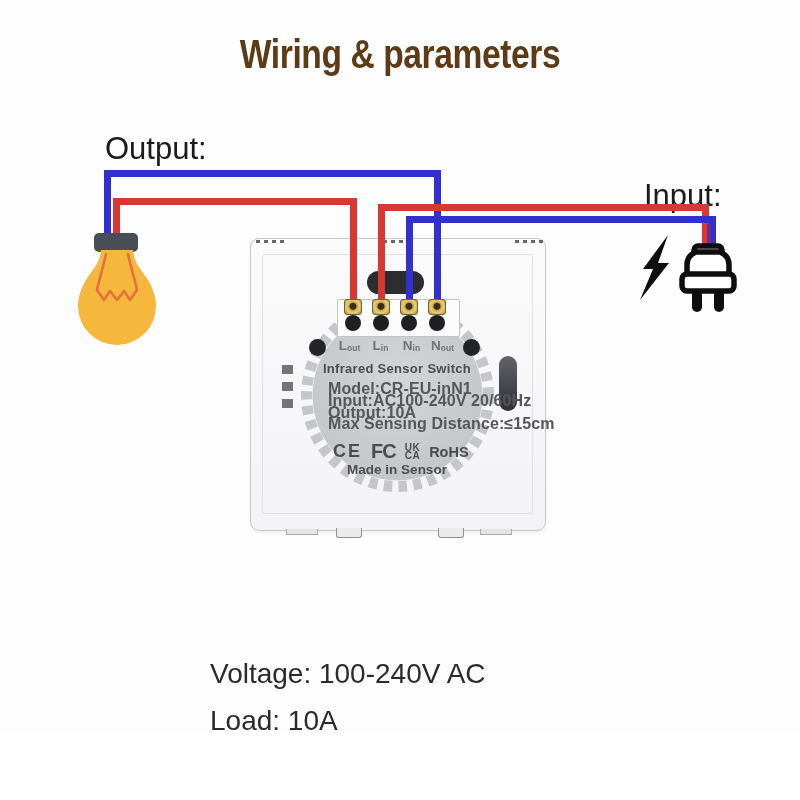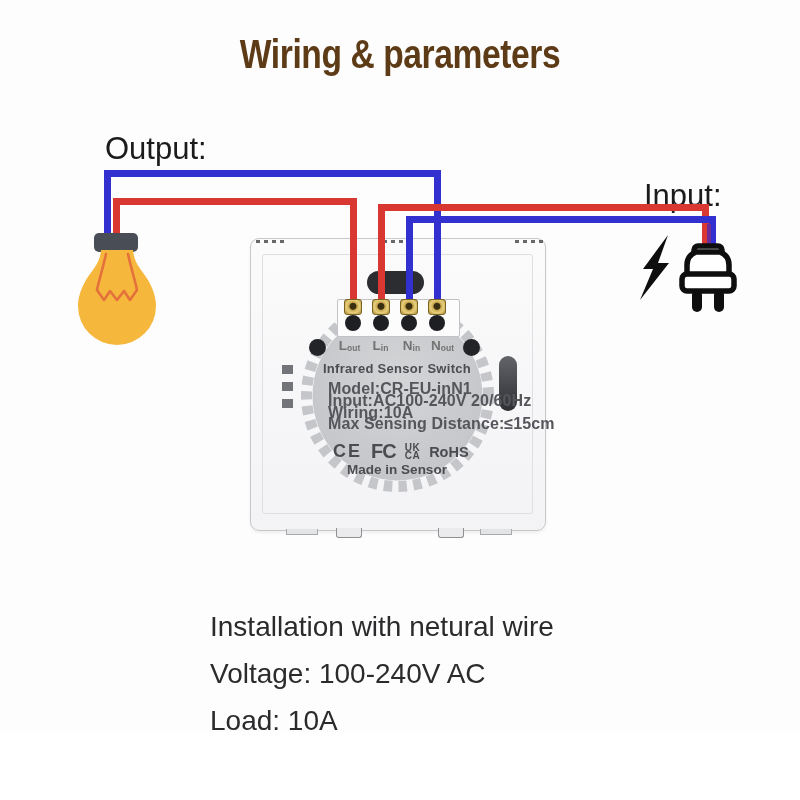--- a/index.html
+++ b/index.html
@@ -134,21 +134,21 @@
     <span class="tl"><span class="tl-m">L</span><span class="tl-s">out</span></span>
     <span class="tl"><span class="tl-m">L</span><span class="tl-s">in</span></span>
     <span class="tl"><span class="tl-m">N</span><span class="tl-s">in</span></span>
     <span class="tl"><span class="tl-m">N</span><span class="tl-s">out</span></span>
   </div>
 
   <div id="product-name" class="abs">Infrared Sensor Switch</div>
   <div id="specs" class="abs">
     <div>Model:CR-EU-inN1</div>
     <div>Input:AC100-240V 20/60Hz</div>
-    <div>Wiring:10A</div>
+    <div>Output:10A</div>
     <div>Max Sensing Distance:≤15cm</div>
   </div>
   <div id="certs" class="abs">
     <span id="cert-ce">CE</span>
     <span id="cert-fcc">FC</span>
     <span id="cert-ukca">
       <span>UK</span><br>
       <span>CA</span>
     </span>
     <span id="cert-rohs">RoHS</span>
@@ -192,17 +192,16 @@
     <path d="M40,7 L15,41 L25,41 L12,72 L41,35 L30,35 Z" fill="#0e0e0e"></path>
     <g stroke="#0e0e0e" stroke-width="5.5" stroke-linejoin="round">
       <rect x="66" y="18" width="28" height="13" rx="4" fill="#ffffff"></rect>
       <path d="M59,49 L59,37 C59,30 63,26 68,24 L92,24 C97,26 101,30 101,37 L101,49 Z" fill="#ffffff"></path>
       <rect x="64" y="62" width="10" height="22" rx="5" fill="#0e0e0e" stroke="none"></rect>
       <rect x="86" y="62" width="10" height="22" rx="5" fill="#0e0e0e" stroke="none"></rect>
       <rect x="54" y="46" width="52" height="17" rx="5" fill="#ffffff"></rect>
     </g>
   </svg>
 
-  <div class="abs param-line" style="top:611px;">Installation with netural wire</div>
   <div class="abs param-line" style="top:658px;">Voltage: 100-240V AC</div>
   <div class="abs param-line" style="top:705px;">Load: 10A</div>
 
 </div>
 
 </body></html>

